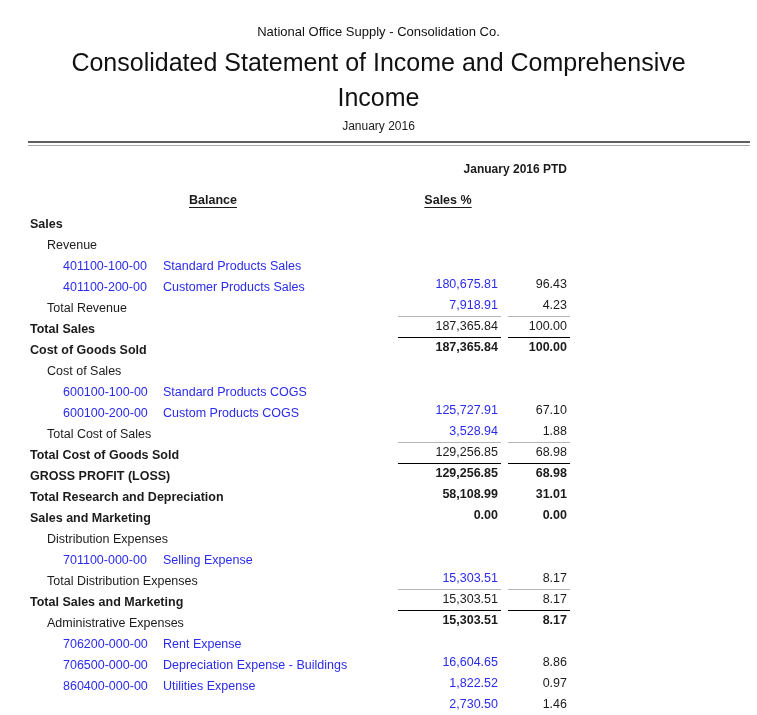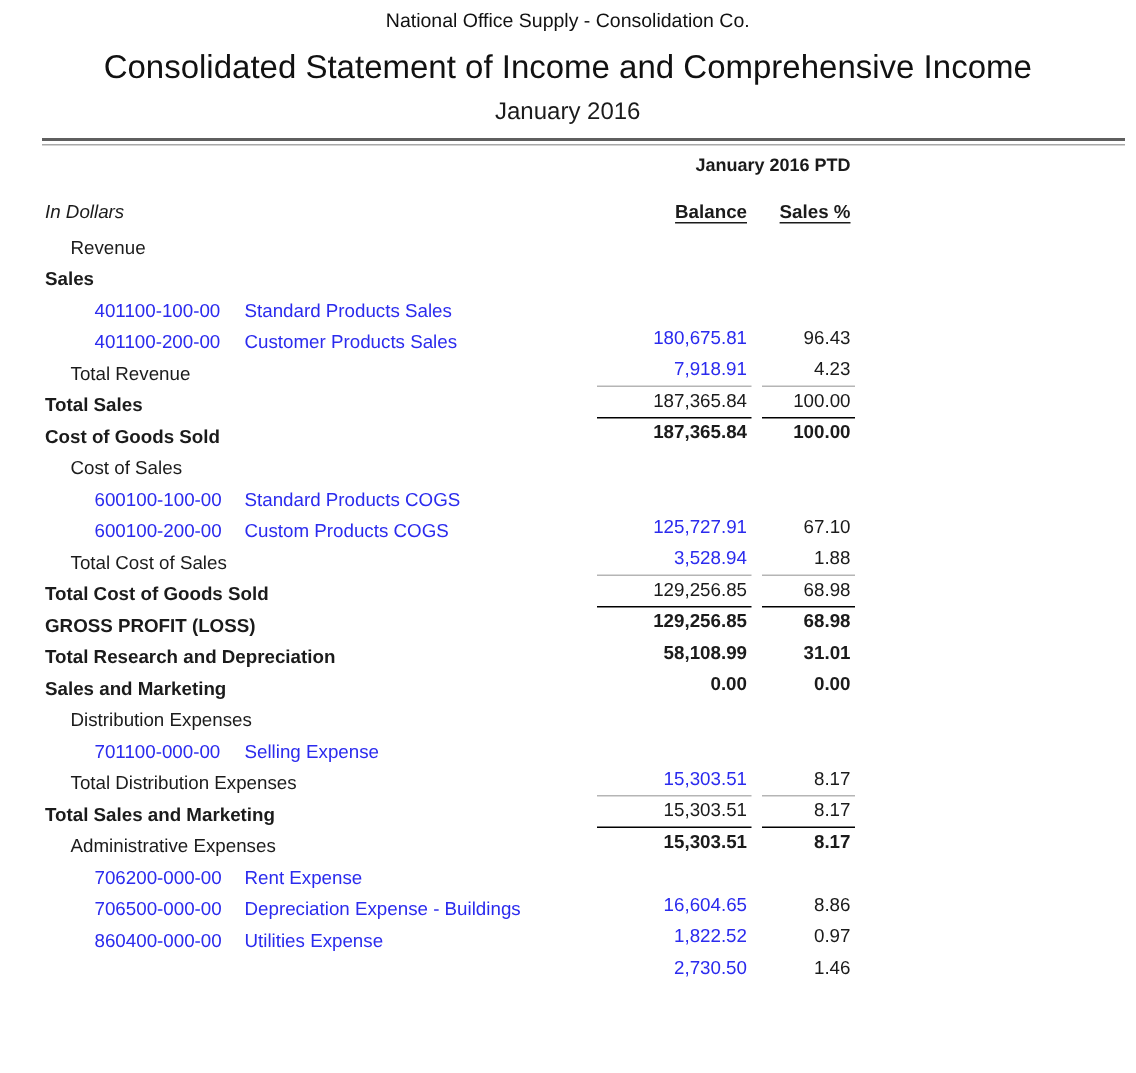--- a/index.html
+++ b/index.html
@@ -11,66 +11,66 @@
     width: 757px;
     height: 715px;
     overflow: hidden;
     font-family: "Liberation Sans", sans-serif;
     color: #1b1b1b;
   }
   :root { --blue: #2b2bee; --rule-light: #b5b5b5; --rule-dark: #000000; }
 
   
   .company {
-    padding-top: 6px;
+    padding-top: 24px;
     text-align: center;
     font-size: 13px;
     color: #111;
   }
   .title {
     margin: 6px auto 0;
     max-width: 660px;
     text-align: center;
-    font-size: 22px;
+    font-size: 25px;
     font-weight: 400;
     line-height: 35px;
     color: #111;
   }
   .period {
     margin-top: 4px;
     text-align: center;
-    font-size: 16px;
+    font-size: 12px;
   }
   .header-rule {
     margin: 8px 0 0 28px;
     width: 722px;
     height: 2px;
     border-top: 2px solid #5f5f5f;
     border-bottom: 1px solid #a8a8a8;
   }
 
   
   .col-group {
-    margin: 6px 0 0 28px;
+    margin: 16px 0 0 28px;
     width: 539px;
     text-align: right;
     font-size: 12px;
     font-weight: bold;
   }
   .col-head-row {
     display: grid;
     grid-template-columns: 1fr 100px 69px;
     margin: 16px 0 0 28px;
     width: 539px;
     font-size: 12.5px;
     line-height: 16px;
   }
   .units { font-style: italic; padding-left: 2px; }
   .ch {
-    text-align: right;
+    text-align: center;
     font-weight: bold;
     text-decoration: underline;
     text-underline-offset: 3px;
   }
 
   
   .rows { margin-top: 6px; }
   .row {
     display: grid;
     grid-template-columns: 1fr 100px 69px;
@@ -112,33 +112,32 @@
     <div class="company">National Office Supply - Consolidation Co.</div>
     <div class="title">Consolidated Statement of Income and Comprehensive Income</div>
     <div class="period">January 2016</div>
   </div>
 
   <div class="header-rule"></div>
 
   <div class="col-group">January 2016 PTD</div>
 
   <div class="col-head-row">
-    <div class="units">In Dollars</div>
     <div class="ch">Balance</div>
     <div class="ch">Sales %</div>
   </div>
 
   <div class="rows" id="rows">
-      <div class="row subsection">
-        <div class="label">Revenue</div>
-        <div class="num balance"></div>
-        <div class="num pct"></div>
-      </div>
       <div class="row section">
         <div class="label">Sales</div>
+        <div class="num balance"></div>
+        <div class="num pct"></div>
+      </div>
+      <div class="row subsection">
+        <div class="label">Revenue</div>
         <div class="num balance"></div>
         <div class="num pct"></div>
       </div>
       <div class="row account">
         <div class="label"><div class="code">401100-100-00</div><div class="desc" style="display: inline;">Standard Products Sales</div></div>
         <div class="num balance">180,675.81</div>
         <div class="num pct">96.43</div>
       </div>
       <div class="row account">
         <div class="label"><div class="code">401100-200-00</div><div class="desc" style="display: inline;">Customer Products Sales</div></div>

